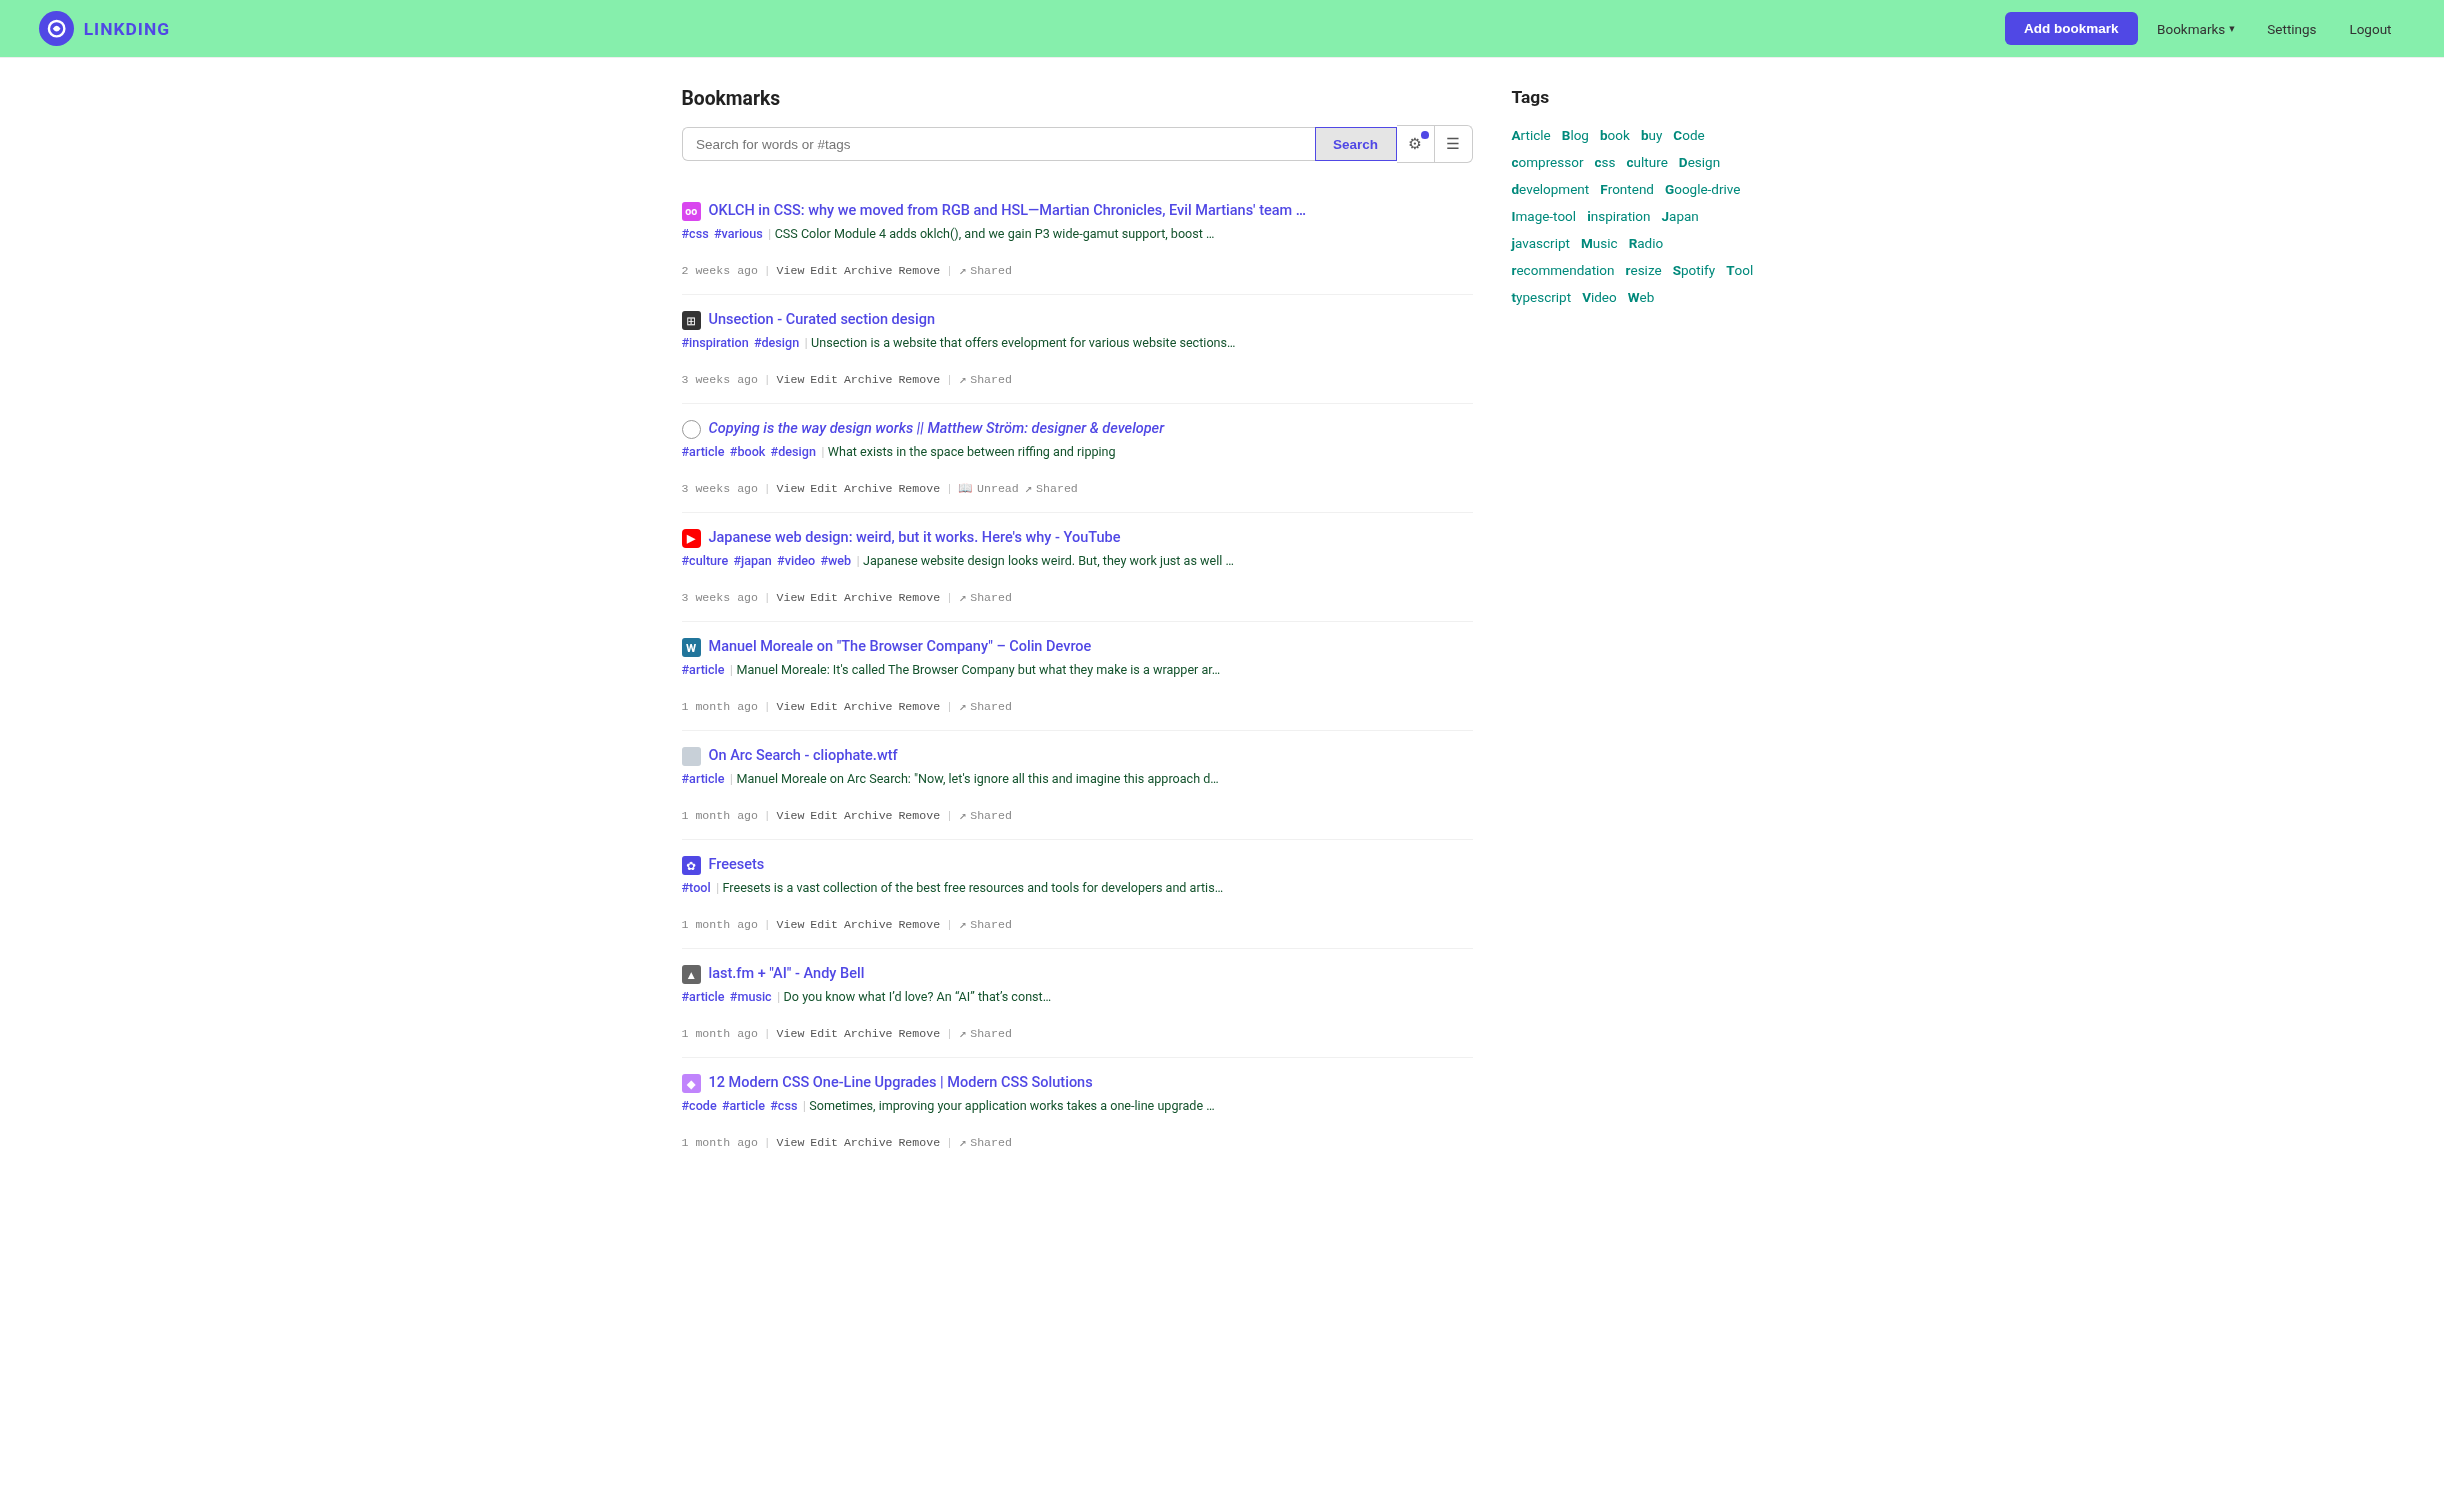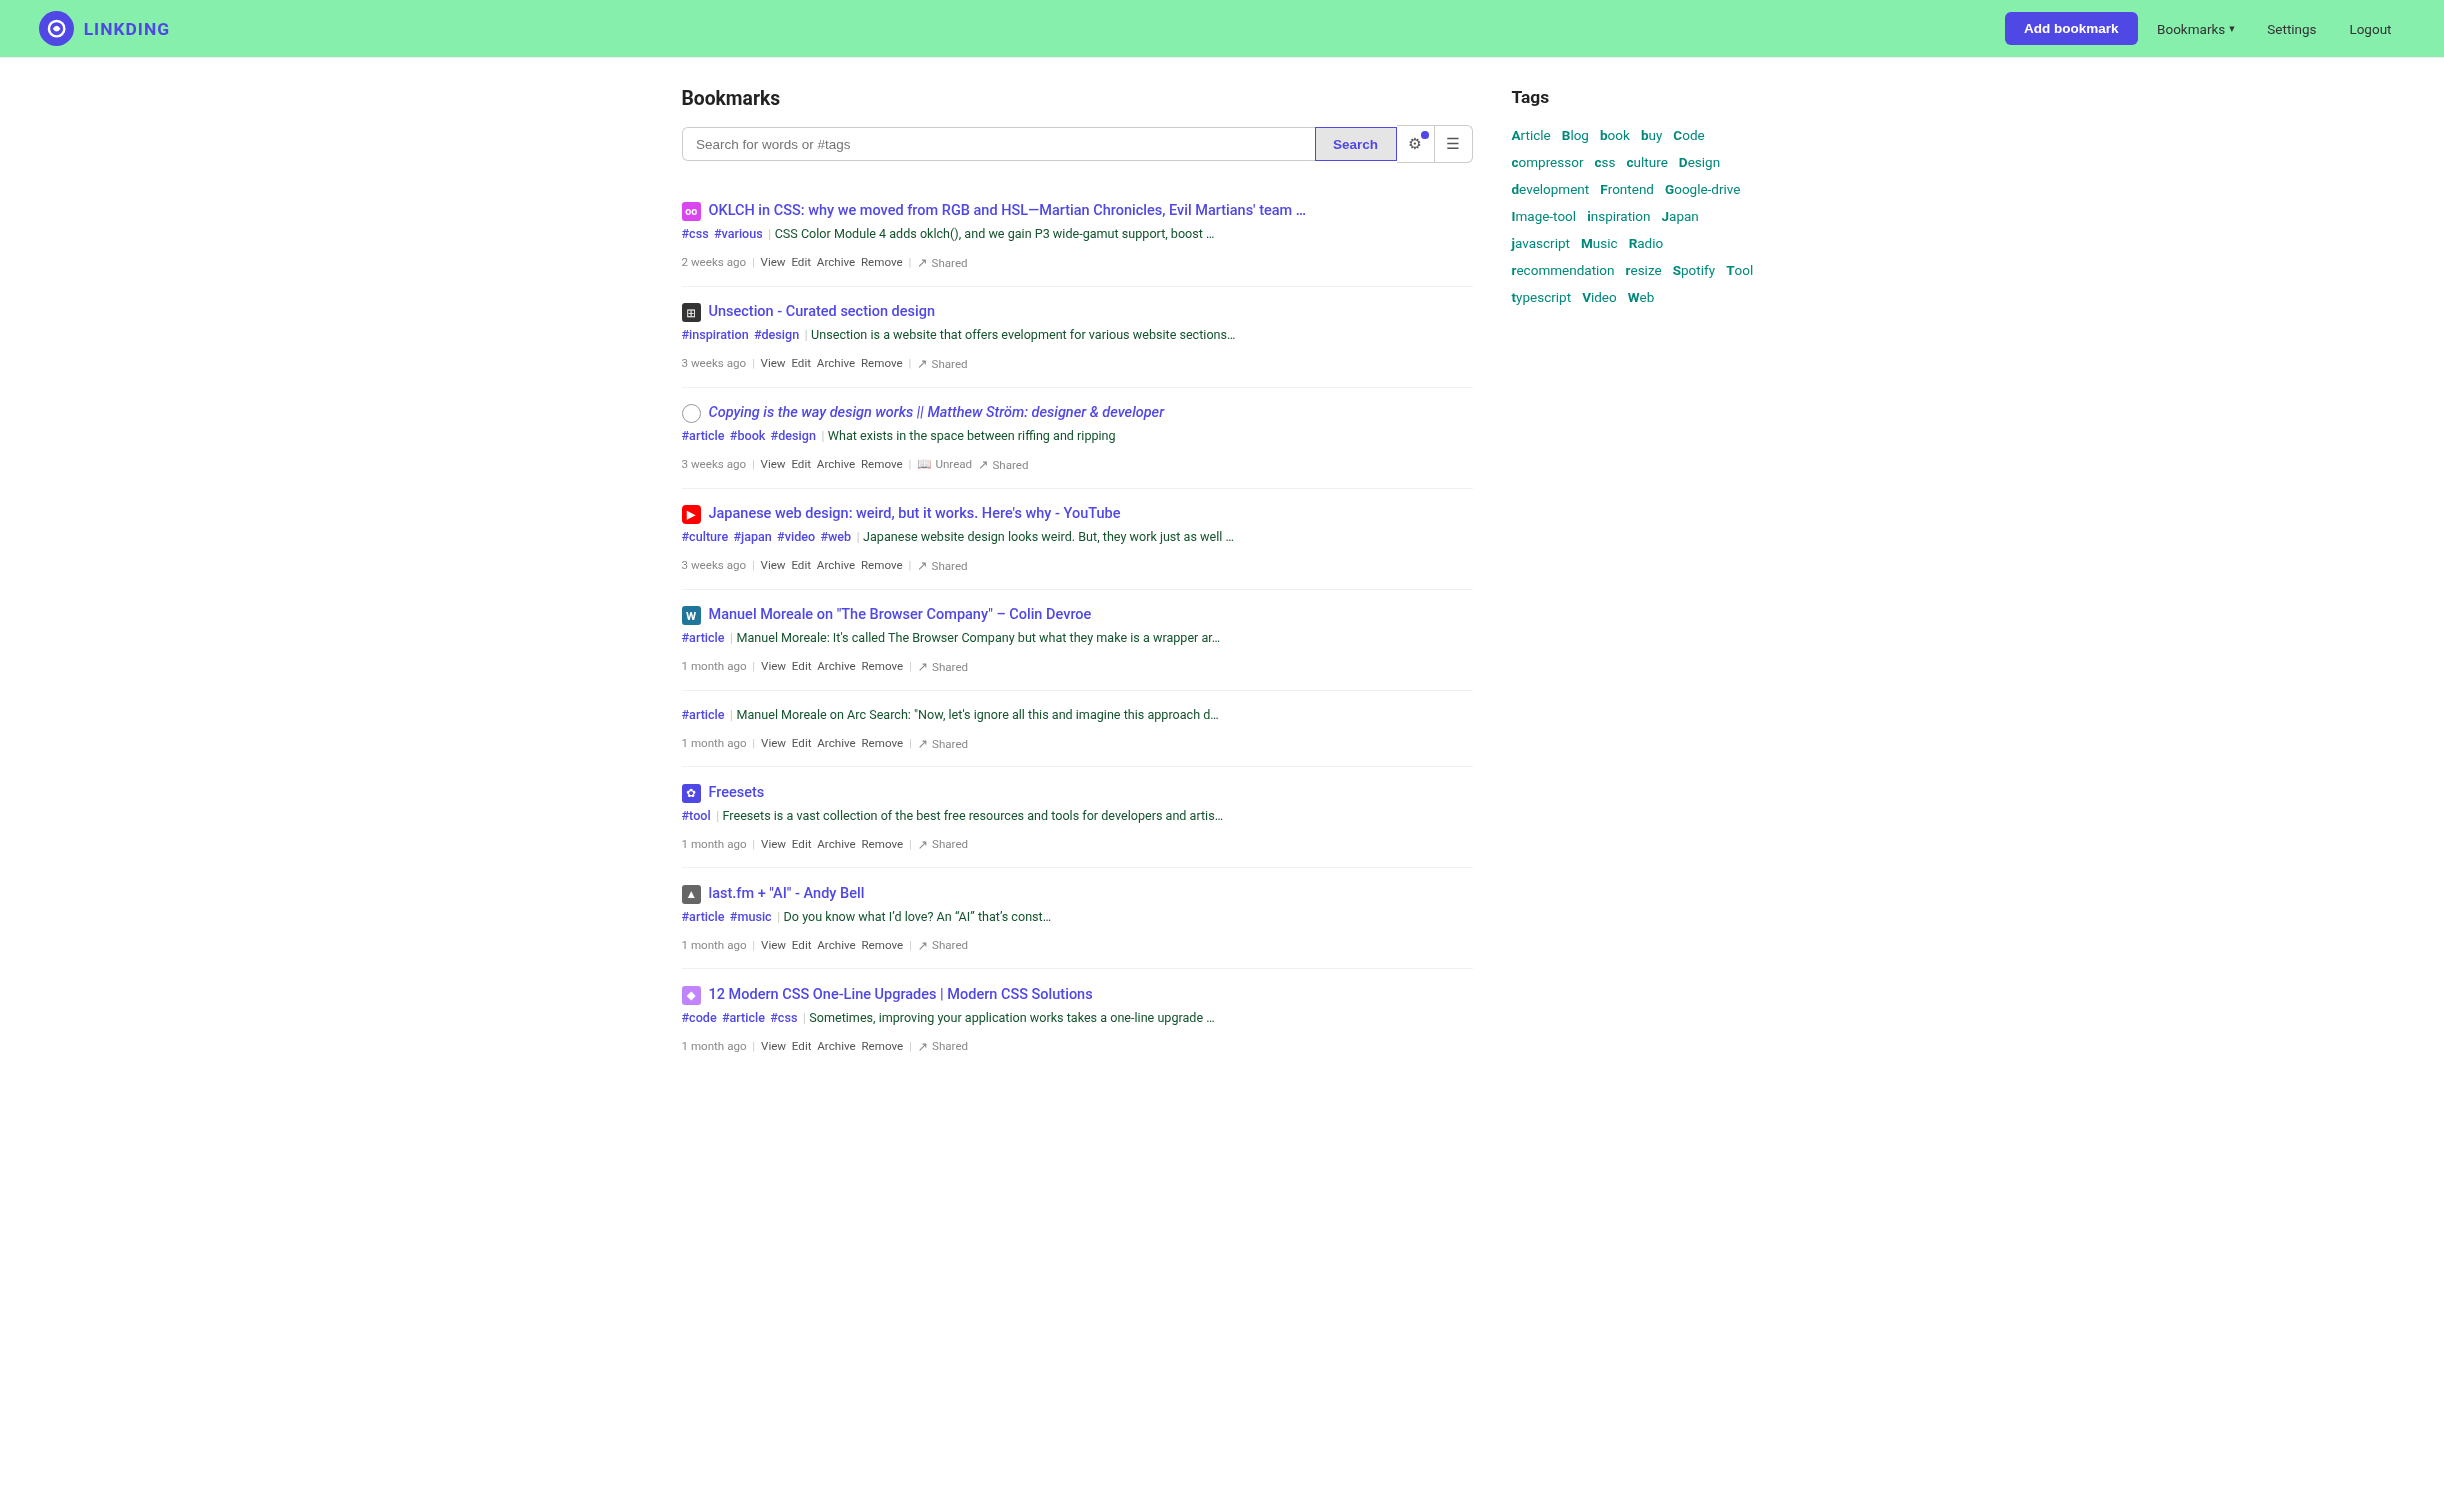--- a/index.html
+++ b/index.html
@@ -84,21 +84,21 @@
 
     .bookmark-title {
       color: #5048e5; text-decoration: none; font-size: 14.5px; font-weight: 500; line-height: 1.4;
     }
     .bookmark-title.italic { font-style: italic; }
 
     .bookmark-tags { margin-bottom: 3.9px; }
     .tag { color: #5048e5; font-size: 12.6px; font-weight: 500; margin-right: 1.9px; }
     .bookmark-description { color: #14532d; font-size: 12.6px; display: inline; }
 
-    .bookmark-meta { display: flex; align-items: flex-start; gap: 5.8px; font-size: 11.6px; color: #888; margin-top: 14px; flex-wrap: wrap; }
+    .bookmark-meta { display: flex; align-items: center; gap: 5.8px; font-size: 11.6px; color: #888; margin-top: 21px; flex-wrap: wrap; font-family: Liberation Mono, monospace; }
     .meta-sep { color: #ccc; }
     .meta-link { color: #555; text-decoration: none; font-size: 11.6px; }
     .meta-shared { display: flex; align-items: center; gap: 3.9px; color: #888; font-size: 11.6px; }
     .meta-unread { display: flex; align-items: center; gap: 3.9px; color: #888; font-size: 11.6px; }
     .share-icon { font-size: 12.6px; }
 
     
     .tags-section { }
     .tags-title { font-size: 17.4px; font-weight: 700; margin-bottom: 15.4px; color: #222; }
     .tags-cloud { line-height: 2; }
@@ -253,20 +253,24 @@
     <span class="meta-sep">|</span>
     <a href="#" class="meta-link">View</a>
     <a href="#" class="meta-link">Edit</a>
     <a href="#" class="meta-link">Archive</a>
     <a href="#" class="meta-link">Remove</a>
     <span class="meta-sep">|</span>
   <span class="meta-shared"><span class="share-icon">↗</span> Shared</span>
     </div>
   </li>
         <li class="bookmark-item">
+    <div class="bookmark-header">
+      <div class="favicon-img" style="background:#c8d0d8;"></div>
+      <a href="#" class="bookmark-title">On Arc Search - cliophate.wtf</a>
+    </div>
     <div class="bookmark-tags">
       <span class="tag">#article</span>
       <span class="meta-sep">|</span>
       <span class="bookmark-description">Manuel Moreale on Arc Search: "Now, let's ignore all this and imagine this approach d…</span>
     </div>
     <div class="bookmark-meta">
 
     <span class="meta-time">1 month ago</span>
     <span class="meta-sep">|</span>
     <a href="#" class="meta-link">View</a>

